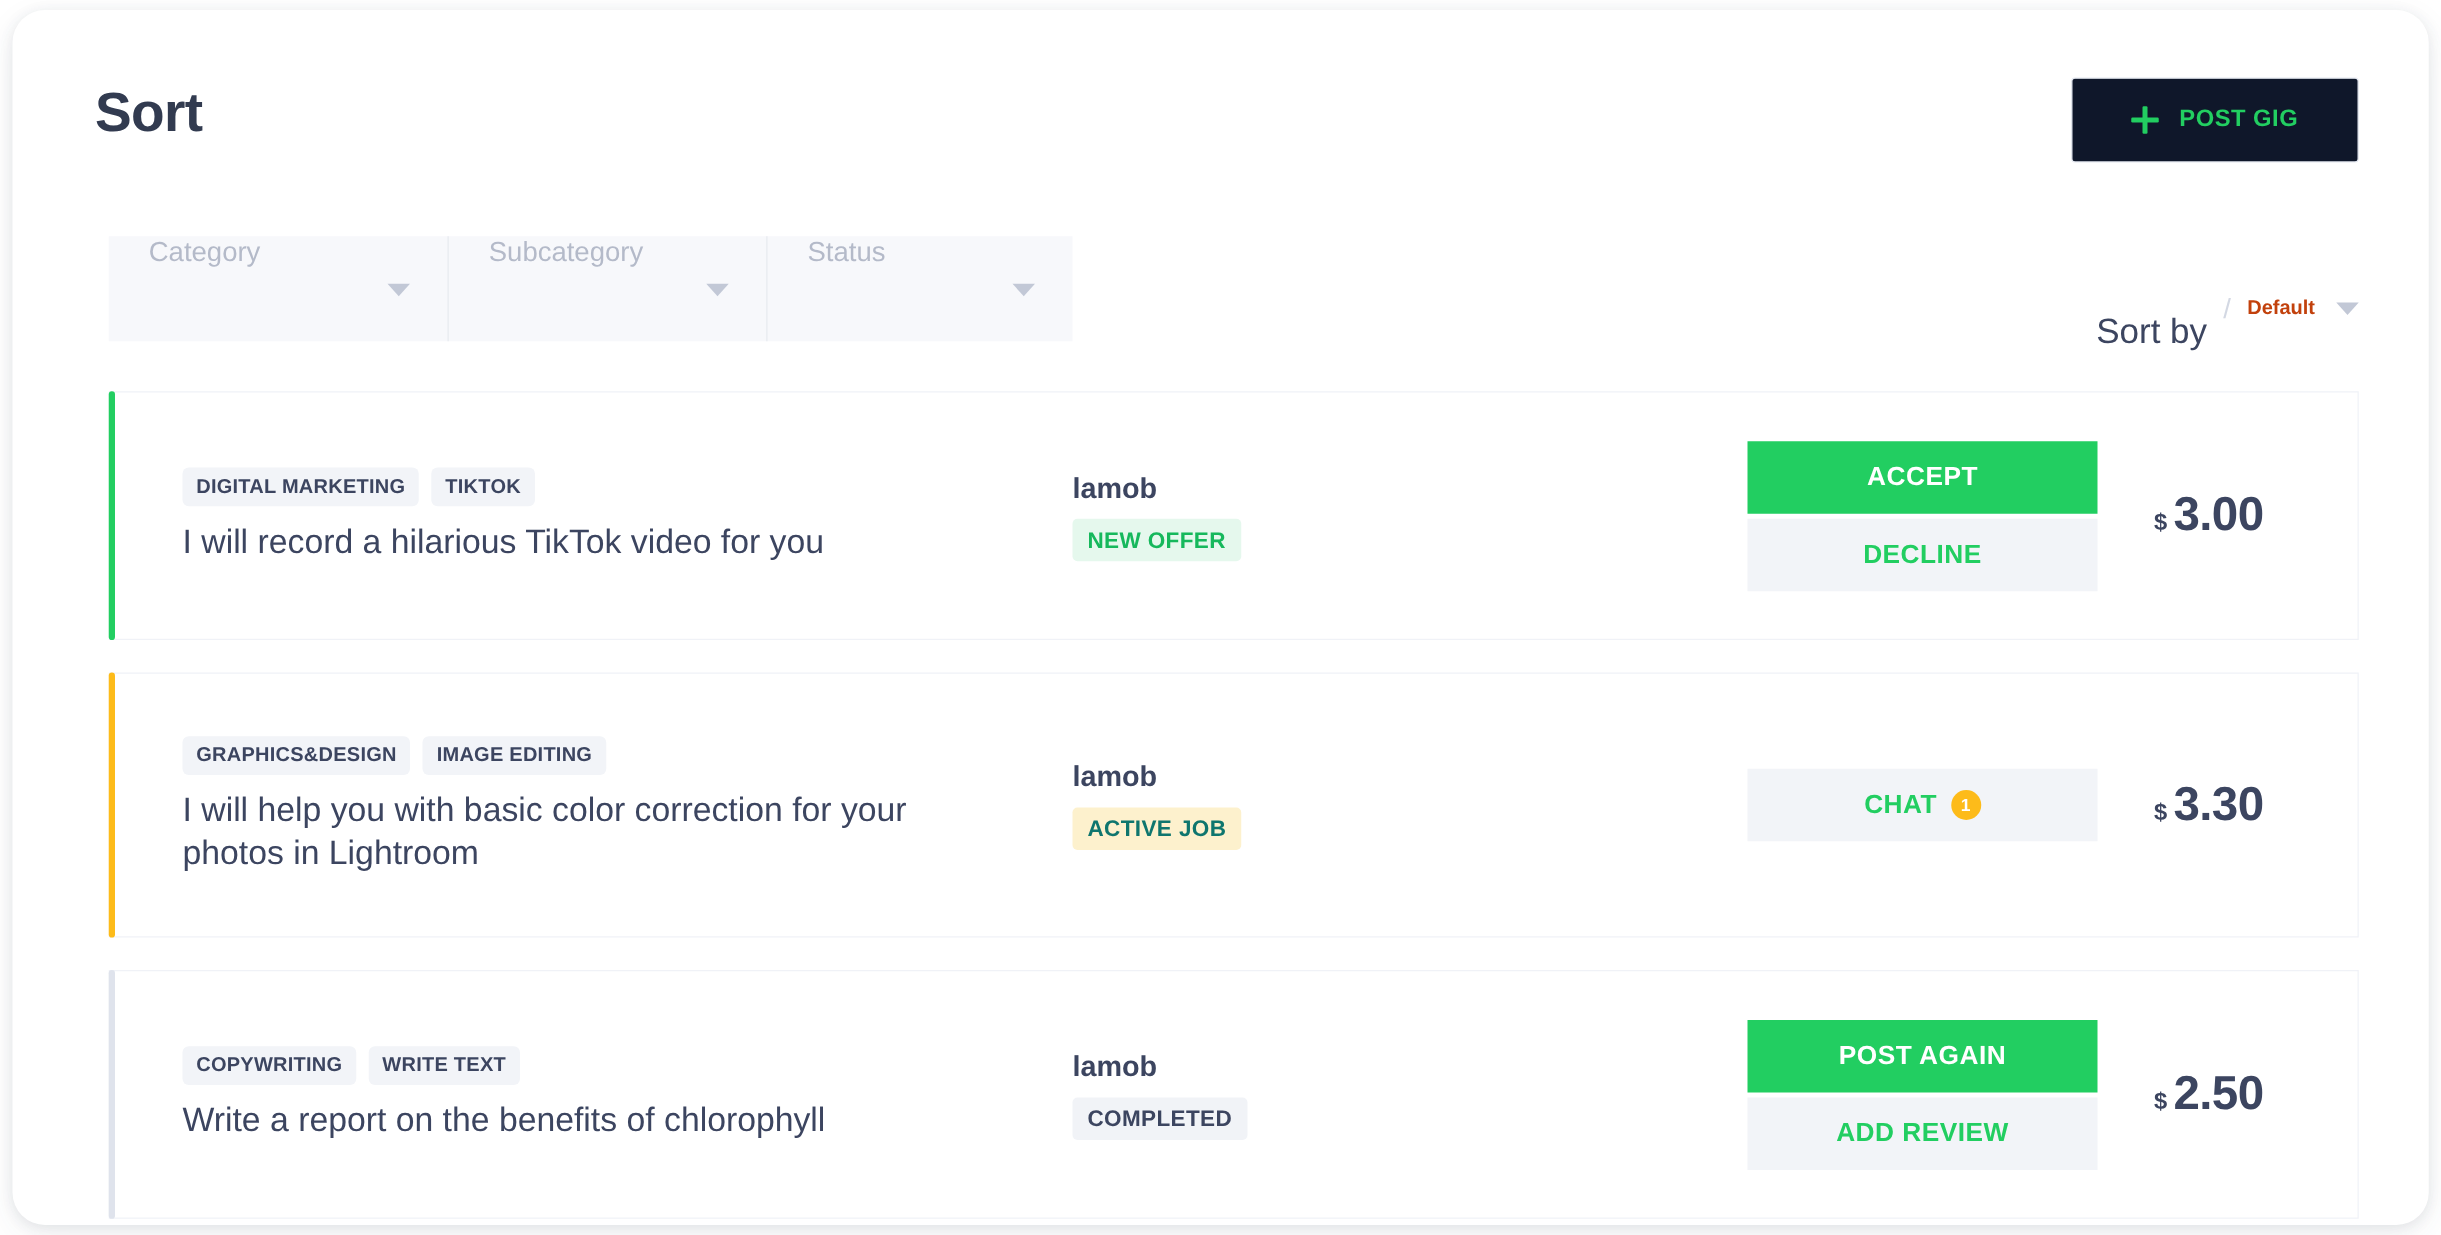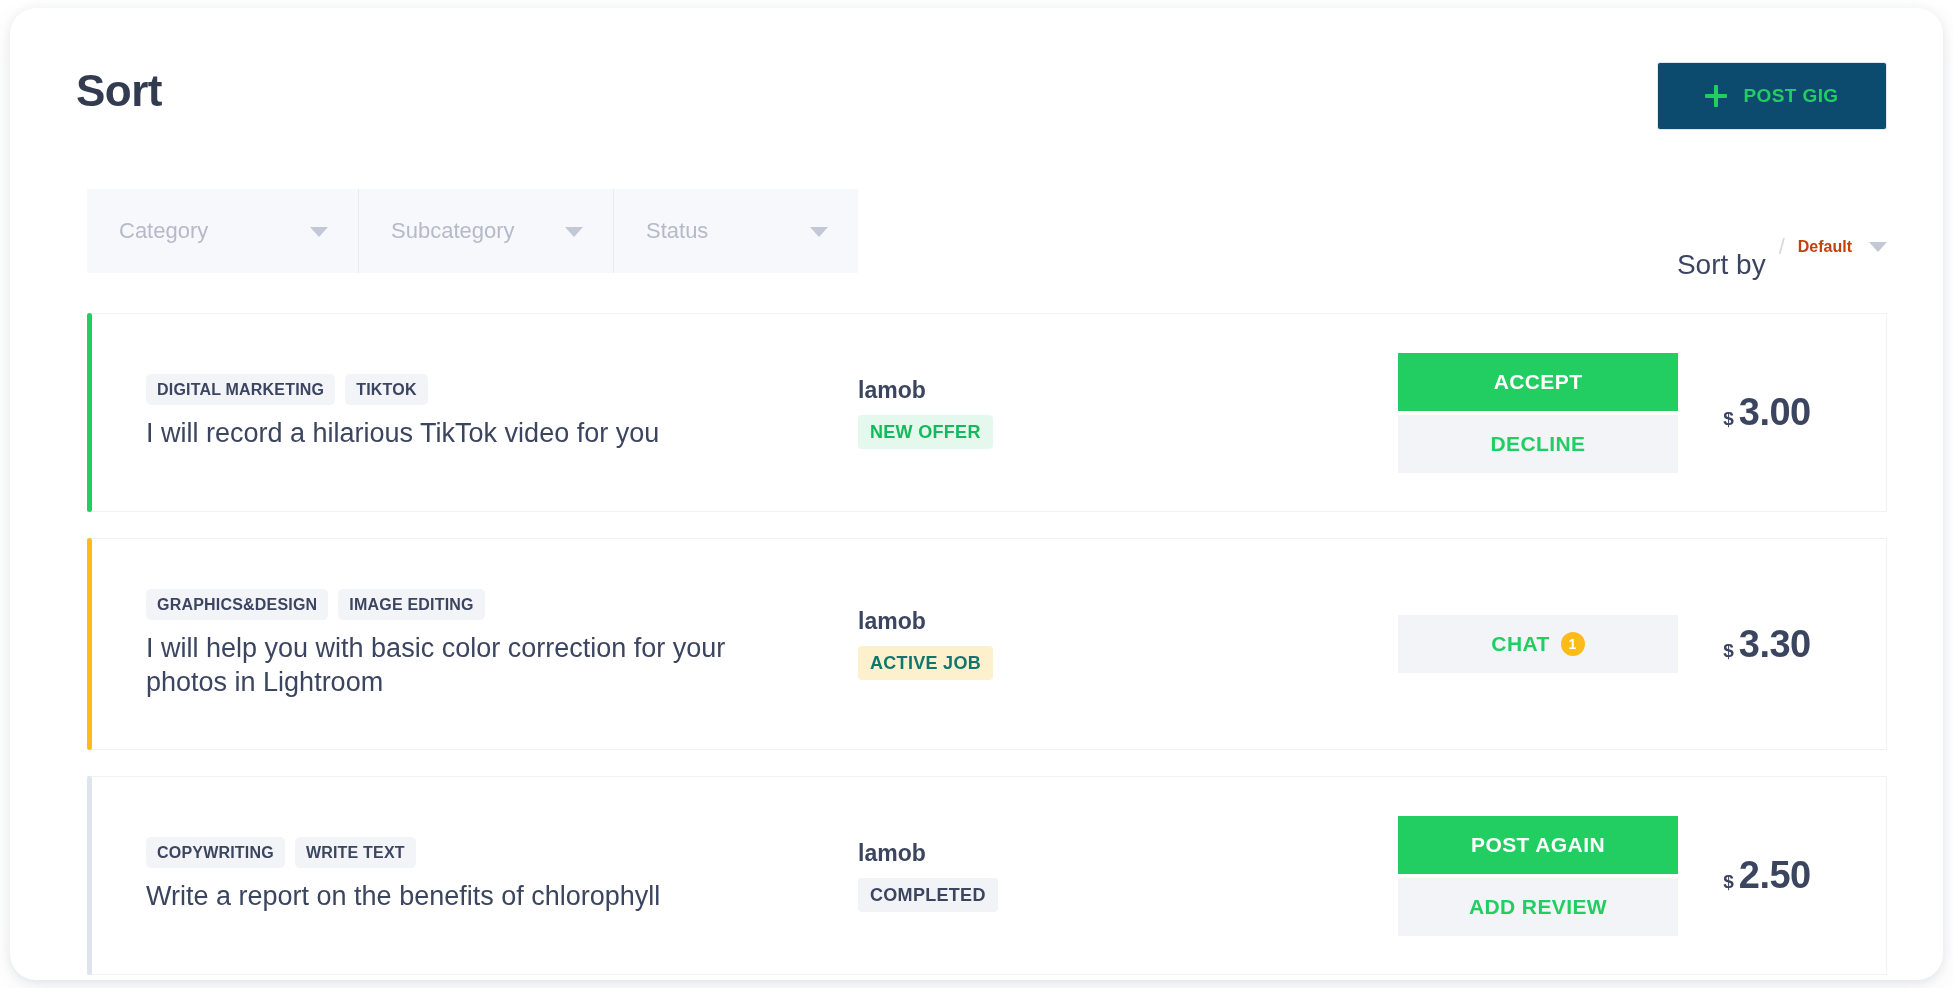--- a/index.html
+++ b/index.html
@@ -41,21 +41,21 @@
     letter-spacing: -0.5px;
   }
   .post-gig-btn {
     position: absolute;
     right: 56px;
     top: 54px;
     width: 230px;
     height: 68px;
     border: 1px solid #e3e7ef;
     border-radius: 3px;
-    background: #0c4a6e;
+    background: #0f172a;
     display: flex;
     align-items: center;
     justify-content: center;
     gap: 16px;
     cursor: pointer;
   }
   .plus-icon {
     position: relative;
     width: 22px;
     height: 22px;
@@ -83,21 +83,21 @@
     top: 181px;
     width: 771px;
     height: 84px;
     background: #f7f8fb;
     display: flex;
     align-items: stretch;
   }
   .filter-select {
     position: relative;
     display: flex;
-    align-items: center;
+    align-items: flex-start;
     padding-left: 32px;
     cursor: pointer;
     border-right: 1px solid #e8eaf0;
   }
   .filter-select:last-child { border-right: none; }
   .fs-cat { width: 272px; }
   .fs-sub { width: 255px; }
   .fs-sta { width: 244px; }
   .filter-label {
     font-size: 22px;

